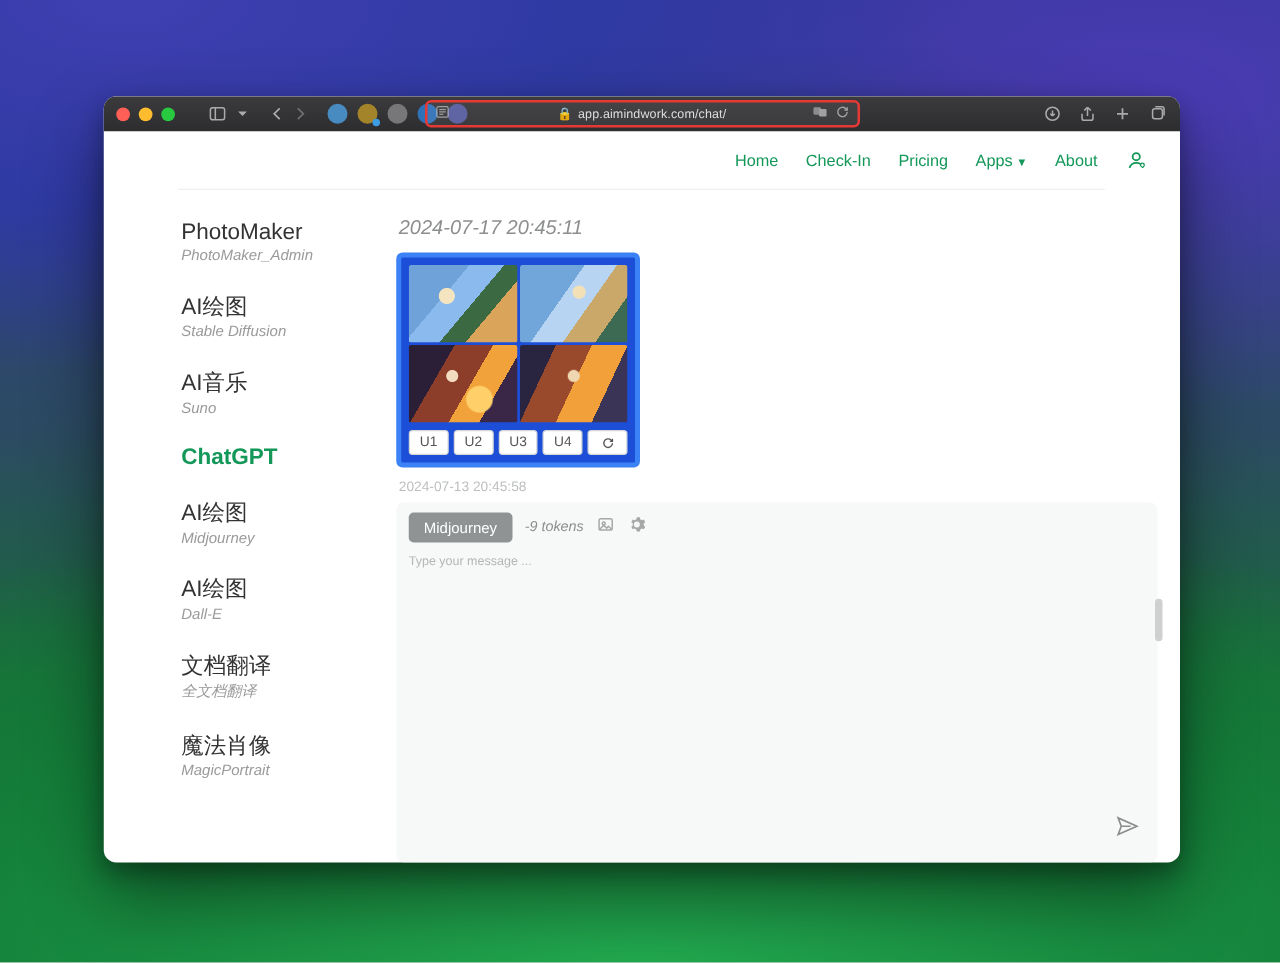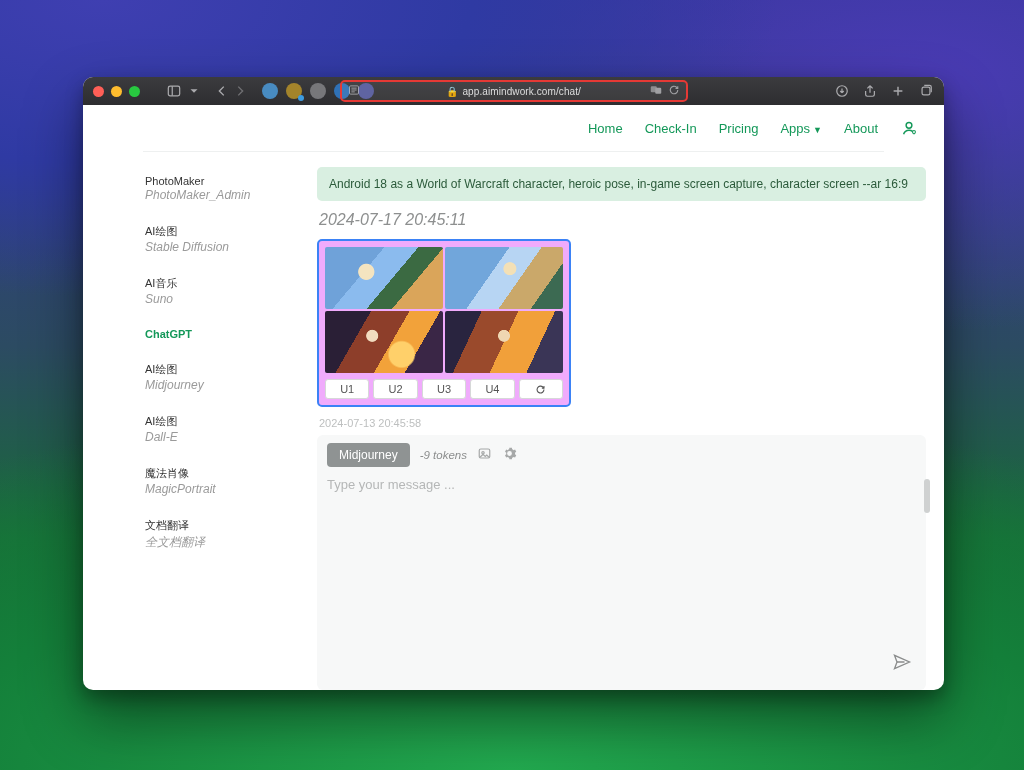--- a/index.html
+++ b/index.html
@@ -95,43 +95,43 @@
     font-size:12px; font-style:italic; gap:4px;
     border-radius:2px;
     margin-bottom:8px;
   }
   .newchat .plus { width:13px; height:13px; border:1.3px solid #18a35c; border-radius:50%; position:relative; }
   .newchat .plus::before, .newchat .plus::after { content:""; position:absolute; background:#18a35c; }
   .newchat .plus::before { left:3px; right:3px; top:5px; height:1.3px; }
   .newchat .plus::after  { top:3px; bottom:3px; left:5px; width:1.3px; }
 
   .side-item { padding: 11px 2px; }
-  .side-item .t { font-size:11px; color:#333; }
+  .side-item .t { font-size:18px; color:#333; }
   .side-item .s { font-size:12px; color:#9a9a9a; font-style:italic; margin-top:1px;}
   .side-item.active .t { color:#149859; font-weight:600; }
 
   
   .maincol { flex:1; min-width:0; display:flex; flex-direction:column; padding-left:26px; position:relative;}
 
   .prompt-bubble {
     background:#d9efe1;
     border-radius:5px;
     padding:10px 12px;
     font-size:12px;
     color:#2b5a3a;
     margin-top:3px;
   }
   .ts { font-size:16px; color:#8d8f8f; margin:10px 0 10px 2px;font-style:italic; }
 
   .result-card {
-    border:2px solid #3b82f6;
+    border:4px solid #3b82f6;
     border-radius:5px;
-    background:#f0abfc;
+    background:#1d4ed8;
     padding:6px;
-    width:254px;
+    width:195px;
   }
   .img-grid { display:grid; grid-template-columns:1fr 1fr; gap:2px; }
   .thumb { width:100%; height:62px; border-radius:2px; background:#555; background-size:cover; background-position:center;}
   
   .thumb.t1{background:
     radial-gradient(circle at 35% 40%, #f4e4c0 0 9%, transparent 10%),
     linear-gradient(130deg,#6fa2d9 0 35%,#8bbbee 35% 55%,#3b6a42 55% 70%,#daa55a 70% 100%);}
   .thumb.t2{background:
     radial-gradient(circle at 55% 35%, #f3e0b6 0 8%, transparent 9%),
     linear-gradient(125deg,#71a6db 0 40%,#b7d5f3 40% 60%,#caa86a 60% 80%,#3c6a52 80% 100%);}
@@ -166,21 +166,21 @@
   .composer-top { display:flex; align-items:center; gap:10px; }
   .pill {
     background:#8f9393; color:#fff; font-size:12px;
     padding:5px 12px; border-radius:4px;
   }
   .tokens { font-size:11.5px; color:#8c8e8e; font-style:italic; }
   .ctop-ic { color:#a6a8a8; }
   .ctop-ic svg { width:15px; height:15px; }
   .composer textarea {
     margin-top:10px; flex:1; resize:none; border:none; outline:none;
-    background:transparent; font-size:13px; color:#333; font-family:inherit;
+    background:transparent; font-size:10px; color:#333; font-family:inherit;
   }
   .composer textarea::placeholder{color:#b5b7b7;}
   .send { position:absolute; right:14px; bottom:14px; color:#8b8d8d;}
   .send svg{width:20px;height:20px;}
 
   .main-scroll-thumb {
     position:absolute; right:-4px; top:315px; width:6px; height:34px;
     background:#cfd1d1; border-radius:3px;
   }
 
@@ -322,32 +322,31 @@
       </div>
       <div class="side-item">
         <div class="t">AI绘图</div>
         <div class="s">Midjourney</div>
       </div>
       <div class="side-item">
         <div class="t">AI绘图</div>
         <div class="s">Dall-E</div>
       </div>
       <div class="side-item">
+        <div class="t">文档翻译</div>
+        <div class="s">全文档翻译</div>
+      </div>
+      <div class="side-item">
         <div class="t">魔法肖像</div>
         <div class="s">MagicPortrait</div>
       </div>
-      <div class="side-item">
-        <div class="t">文档翻译</div>
-        <div class="s">全文档翻译</div>
-      </div>
 
     </div>
 
     <div class="maincol">
-      <div class="prompt-bubble">Android 18 as a World of Warcraft character, heroic pose, in-game screen capture, character screen --ar 16:9</div>
       <div class="ts">2024-07-17 20:45:11</div>
 
       <div class="result-card">
         <div class="img-grid">
           <div class="thumb t1"></div>
           <div class="thumb t2"></div>
           <div class="thumb t3"></div>
           <div class="thumb t4"></div>
         </div>
         <div class="btnrow">

